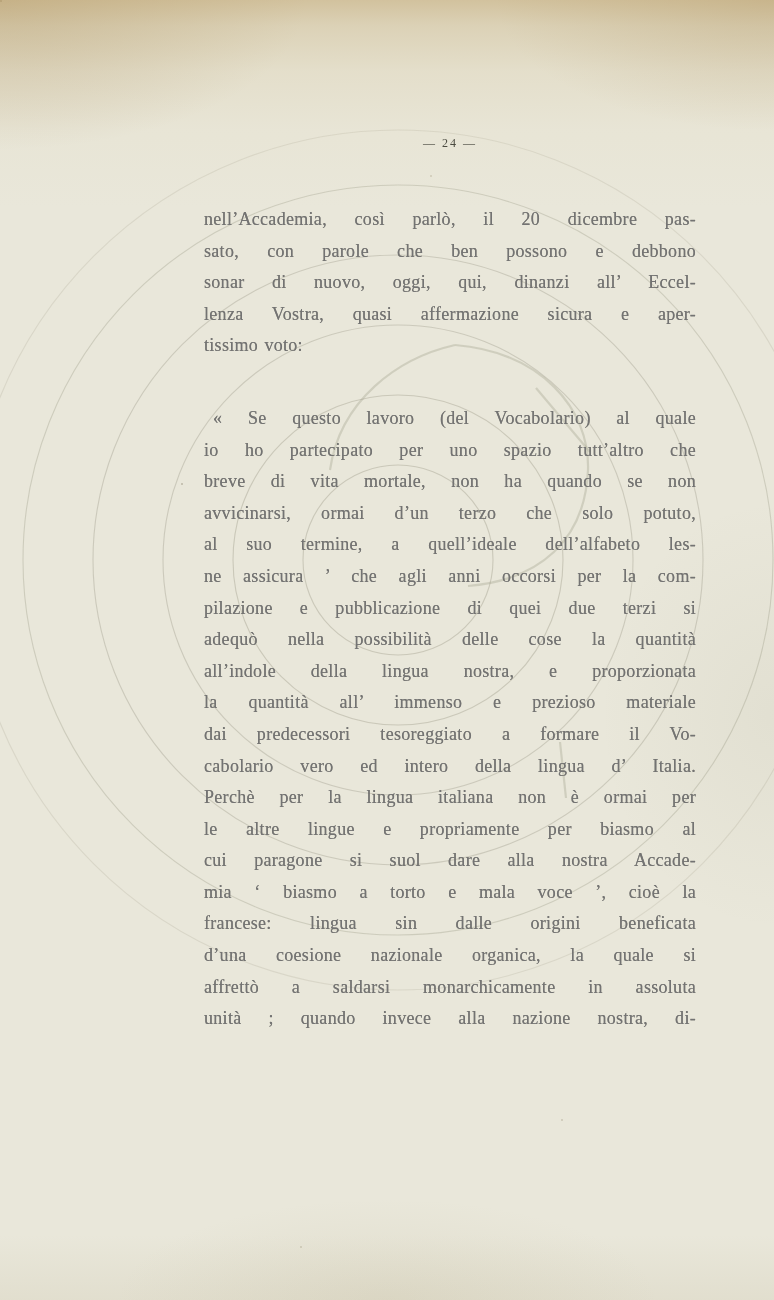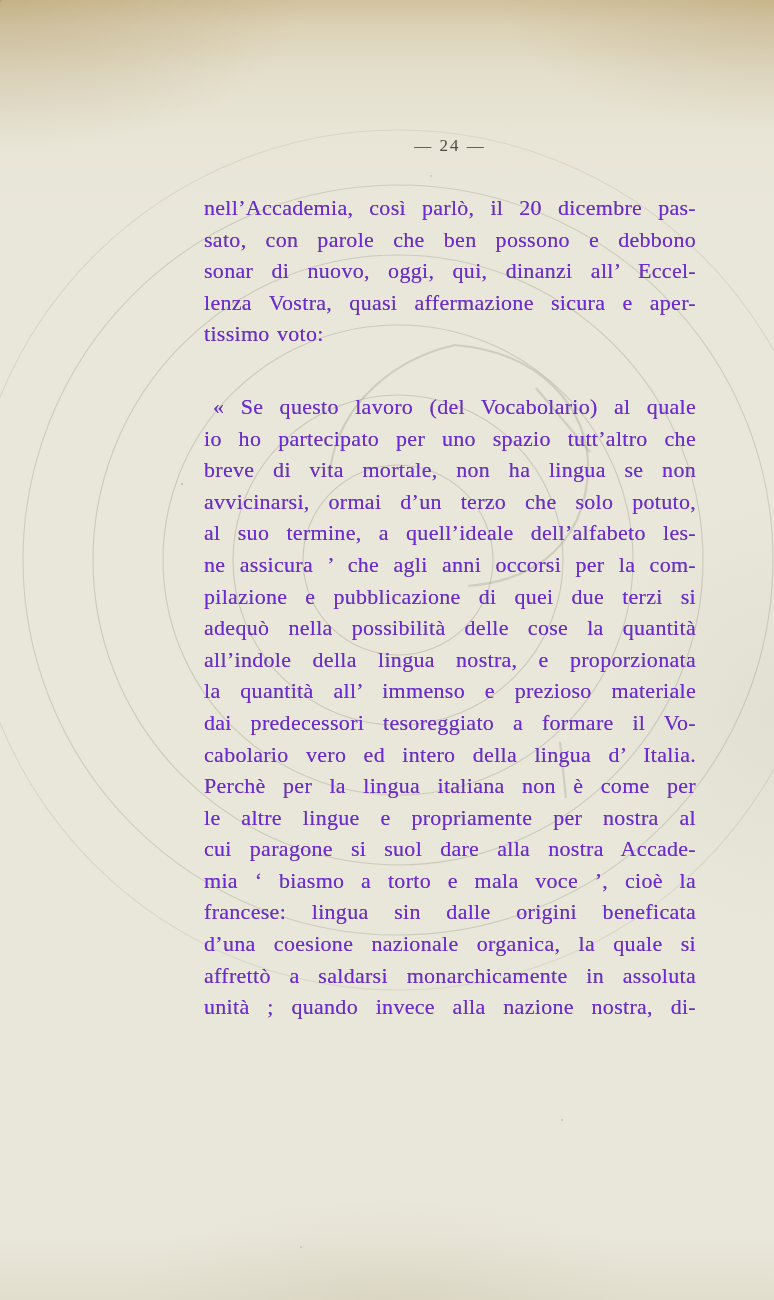--- a/index.html
+++ b/index.html
@@ -33,26 +33,26 @@
     border-radius: 50%; background: rgba(120,110,88,0.45); z-index: 2;
     box-shadow: 181px 483px 0 rgba(120,110,88,0.40),
                 561px 1119px 0 rgba(130,120,95,0.30),
                 300px 1246px 0 rgba(130,120,95,0.28),
                 430px 175px  0 rgba(140,128,100,0.30);
   }
   .watermark { position: absolute; left: 0; top: 0; z-index: 1; }
 
   .pagenum {
     position: absolute; left: 204px; top: 136px; width: 492px; z-index: 4;
-    text-align: center; font-size: 17px; letter-spacing: 2px;
+    text-align: center; font-size: 12px; letter-spacing: 2px;
     color: #4b4b41;
   }
   .textblock {
-    position: absolute; left: 204px; top: 192px; width: 492px; z-index: 4;
-    color: #6d28d9; font-size: 22px; line-height: 31.6px;
+    position: absolute; left: 204px; top: 204px; width: 492px; z-index: 4;
+    color: #737373; font-size: 18px; line-height: 31.6px;
     letter-spacing: 0.3px; word-spacing: 1.5px;
     text-shadow: 0 0 0.6px rgba(62,62,52,0.55);
   }
   .ln { text-align: justify; text-align-last: justify; height: 31.6px; }
   .ln.flush { text-align-last: left; }
   .ln.indent { text-indent: 9px; margin-top: 41px; }
 </style>
 </head>
 <body>
 
@@ -81,32 +81,32 @@
   <div class="pagenum">— 24 —</div>
 
   <div class="textblock">
     <div class="ln">nell’Accademia, così parlò, il 20 dicembre pas-</div>
     <div class="ln">sato, con parole che ben possono e debbono</div>
     <div class="ln">sonar di nuovo, oggi, qui, dinanzi all’ Eccel-</div>
     <div class="ln">lenza Vostra, quasi affermazione sicura e aper-</div>
     <div class="ln flush">tissimo voto:</div>
     <div class="ln indent">« Se questo lavoro (del Vocabolario) al quale</div>
     <div class="ln">io ho partecipato per uno spazio tutt’altro che</div>
-    <div class="ln">breve di vita mortale, non ha lingua se non</div>
+    <div class="ln">breve di vita mortale, non ha quando se non</div>
     <div class="ln">avvicinarsi, ormai d’un terzo che solo potuto,</div>
     <div class="ln">al suo termine, a quell’ideale dell’alfabeto les-</div>
     <div class="ln">ne assicura ’ che agli anni occorsi per la com-</div>
     <div class="ln">pilazione e pubblicazione di quei due terzi si</div>
     <div class="ln">adequò nella possibilità delle cose la quantità</div>
     <div class="ln">all’indole della lingua nostra, e proporzionata</div>
     <div class="ln">la quantità all’ immenso e prezioso materiale</div>
     <div class="ln">dai predecessori tesoreggiato a formare il Vo-</div>
     <div class="ln">cabolario vero ed intero della lingua d’ Italia.</div>
-    <div class="ln">Perchè per la lingua italiana non è come per</div>
-    <div class="ln">le altre lingue e propriamente per nostra al</div>
+    <div class="ln">Perchè per la lingua italiana non è ormai per</div>
+    <div class="ln">le altre lingue e propriamente per biasmo al</div>
     <div class="ln">cui paragone si suol dare alla nostra Accade-</div>
     <div class="ln">mia ‘ biasmo a torto e mala voce ’, cioè la</div>
     <div class="ln">francese: lingua sin dalle origini beneficata</div>
     <div class="ln">d’una coesione nazionale organica, la quale si</div>
     <div class="ln">affrettò a saldarsi monarchicamente in assoluta</div>
     <div class="ln">unità ; quando invece alla nazione nostra, di-</div>
   </div>
 
   <div class="shade"></div>
 </div>

